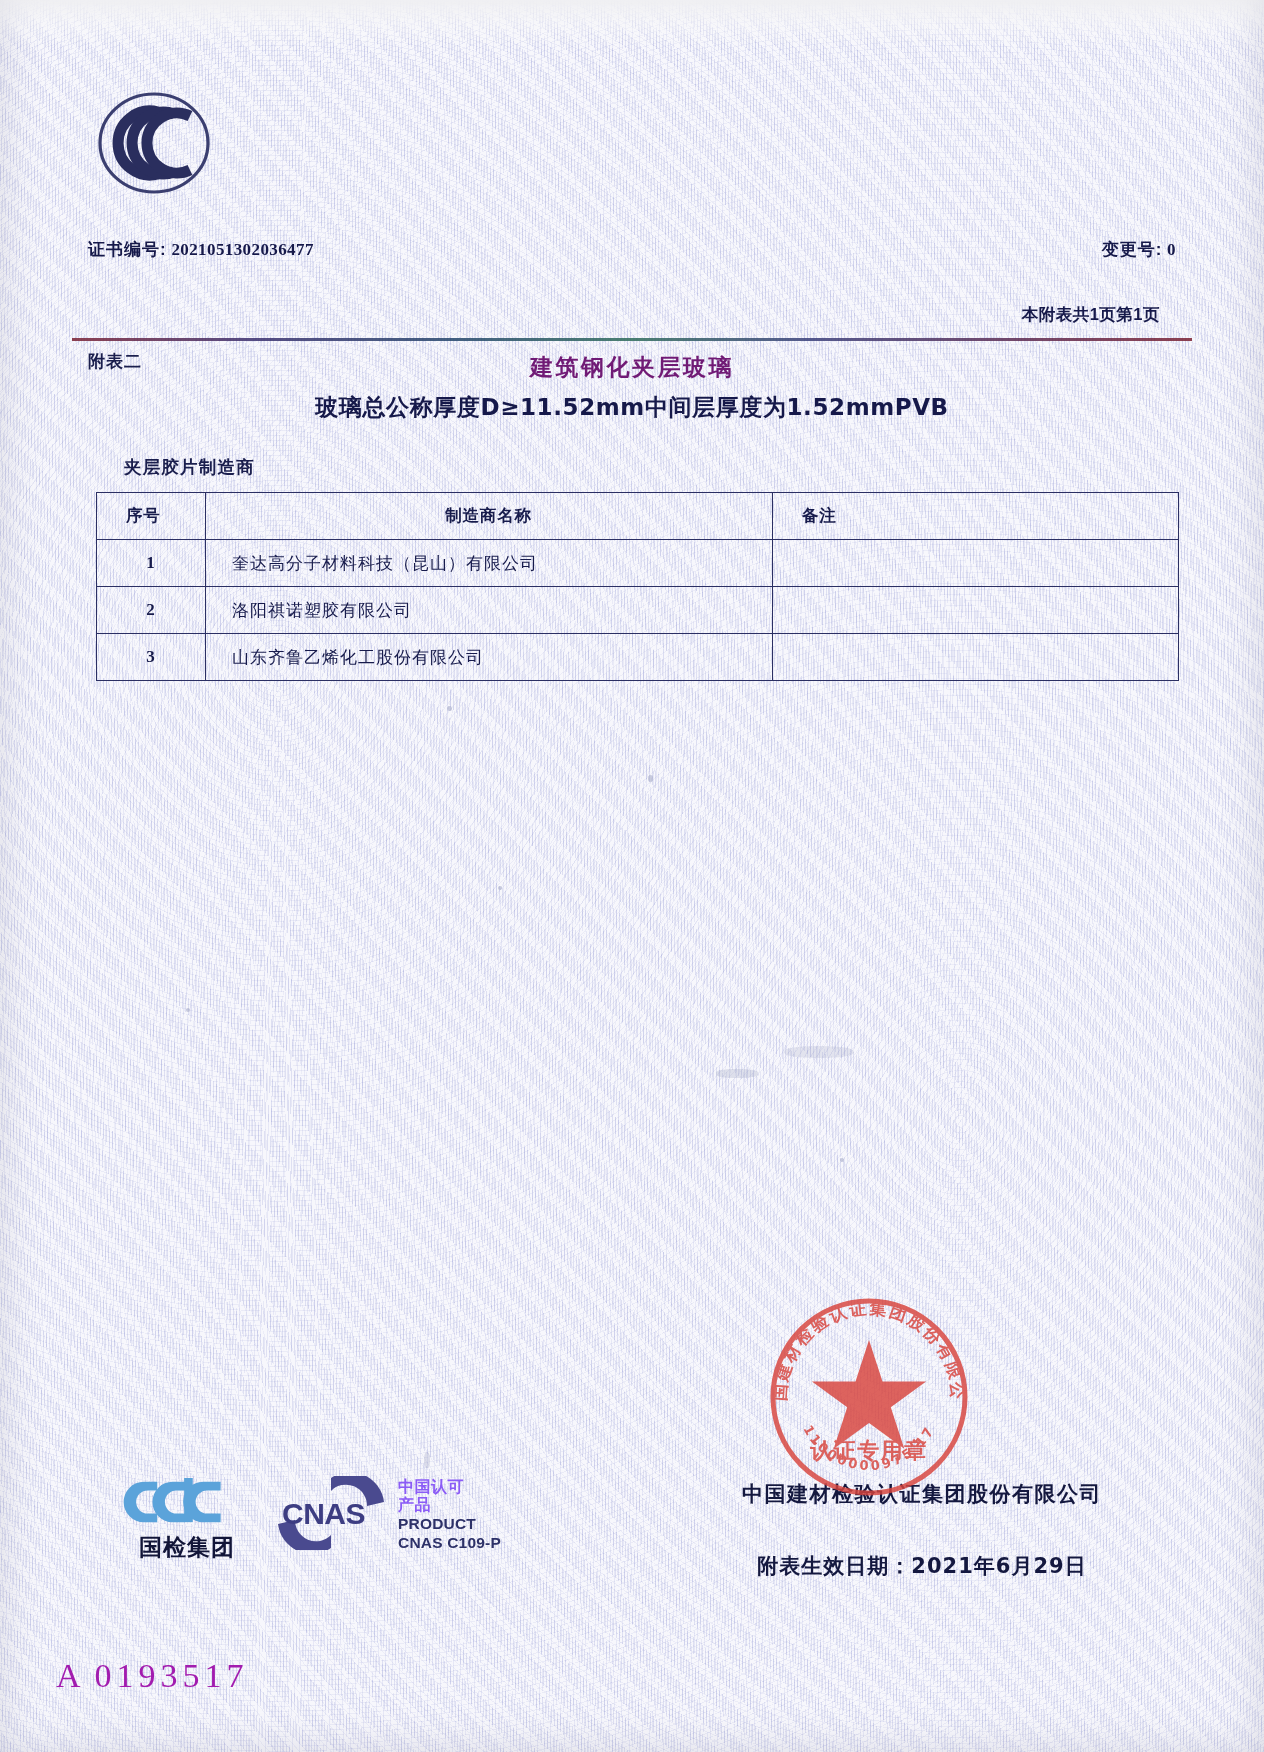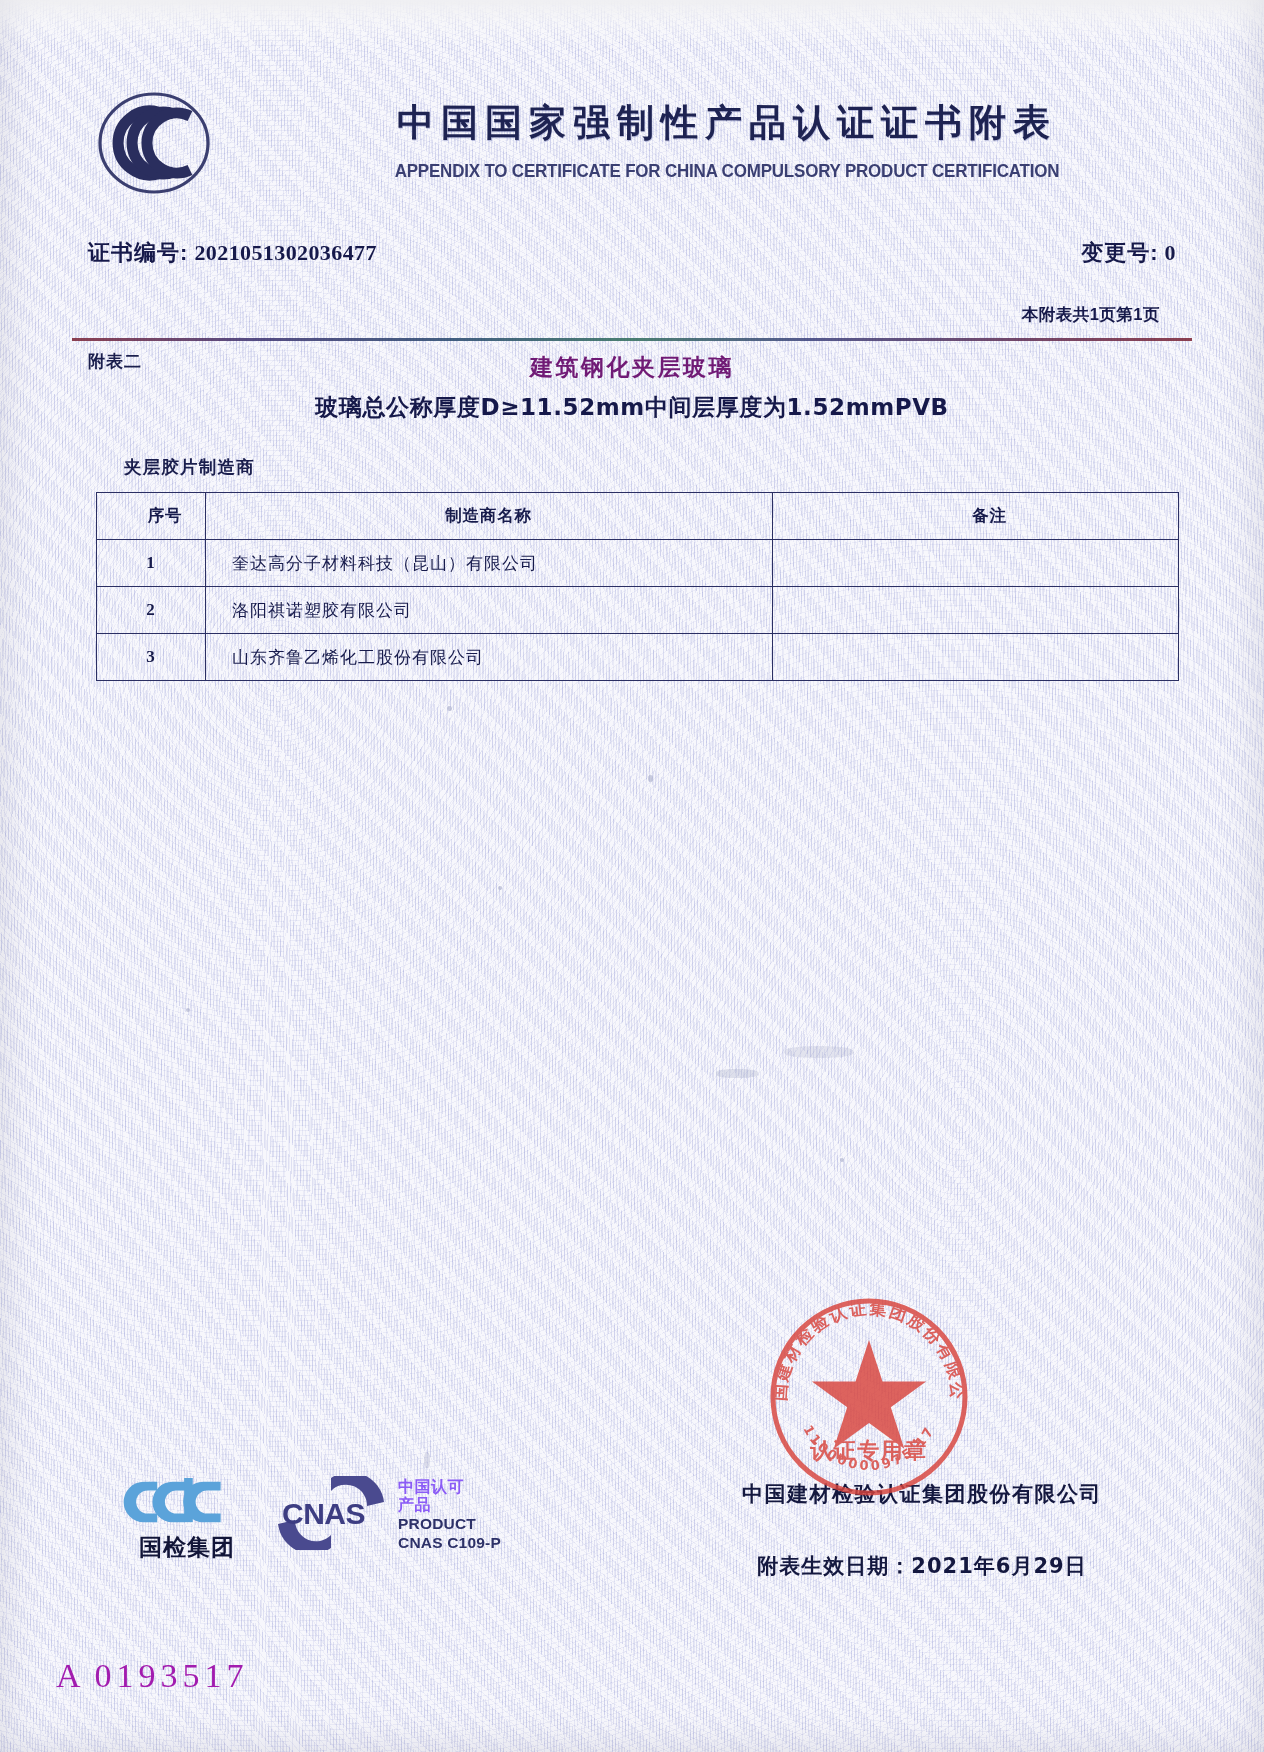--- a/index.html
+++ b/index.html
@@ -84,21 +84,21 @@
     transform: scaleX(0.97);
   }
 
   
   .certno-row {
     position: absolute;
     left: 88px; right: 88px; top: 238px;
     display: flex;
     justify-content: space-between;
     align-items: baseline;
-    font-size: 22px;
+    font-size: 17px;
     font-weight: 700;
     color: #16194a;
   }
   .certno-label { letter-spacing: 1px; }
   .certno-value { font-family: "Liberation Serif", "DejaVu Serif", serif; font-weight: 700; letter-spacing: 0.4px; }
   .change-label { letter-spacing: 1px; }
 
   
   .pageof {
     position: absolute;
@@ -167,21 +167,21 @@
     table-layout: fixed;
   }
   .mfr-table th, .mfr-table td {
     border: 1.6px solid #2b2f63;
     height: 44px;
     font-size: 16.5px;
     font-weight: 700;
     color: #171b4c;
     letter-spacing: 0.8px;
   }
-  .mfr-table th { text-align: center; padding-left: 29px; }
+  .mfr-table th { text-align: left; padding-left: 29px; }
   .col-idx   { width: 78px;  text-align: center; }
   .col-name  { width: 565px; text-align: left; padding-left: 26px; }
   .col-note  { width: 375px; text-align: center; }
   .mfr-table td.col-idx {
     font-family: "Liberation Serif", "DejaVu Serif", serif;
     font-size: 17px;
   }
   .mfr-table td.col-name { font-weight: 400; font-size: 17px; letter-spacing: 1px; }
   .mfr-table td.col-note { }
 
@@ -267,24 +267,20 @@
 
       <div class="ccc-mark">
         <svg viewBox="0 0 116 106" width="116" height="106" aria-hidden="true">
           <ellipse cx="58" cy="53" rx="54" ry="49" fill="none" stroke="#3b3f70" stroke-width="3.2"></ellipse>
           <path d="M62 22 A32 32 0 1 0 62 84" fill="none" stroke="#2a2e5e" stroke-width="11" stroke-linecap="butt"></path>
           <path d="M78 24 A31 31 0 1 0 78 82" fill="none" stroke="#2a2e5e" stroke-width="11" stroke-linecap="butt"></path>
           <path d="M94 26 A30 30 0 1 0 94 80" fill="none" stroke="#2a2e5e" stroke-width="11" stroke-linecap="butt"></path>
         </svg>
       </div>
 
-      <div class="header-titles">
-        <div class="cn-title">中国国家强制性产品认证证书附表</div>
-        <div class="en-title">APPENDIX TO CERTIFICATE FOR CHINA COMPULSORY PRODUCT CERTIFICATION</div>
-      </div>
     </div>
 
     <div class="certno-row">
       <div>
         <span class="certno-label">证书编号:</span>
         <span class="certno-value">2021051302036477</span>
       </div>
       <div>
         <span class="change-label">变更号:</span>
         <span class="certno-value">0</span>

